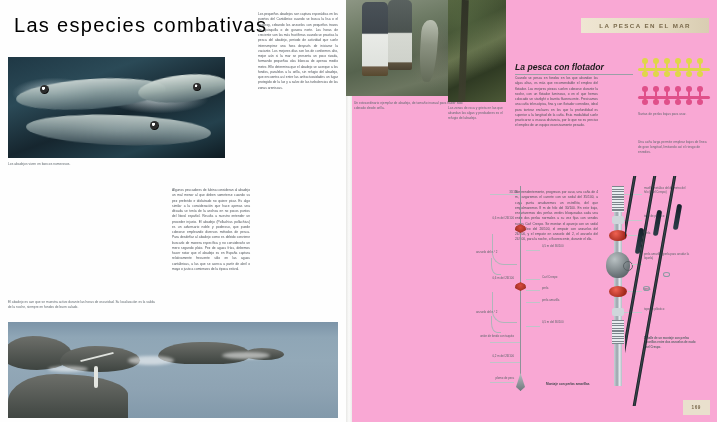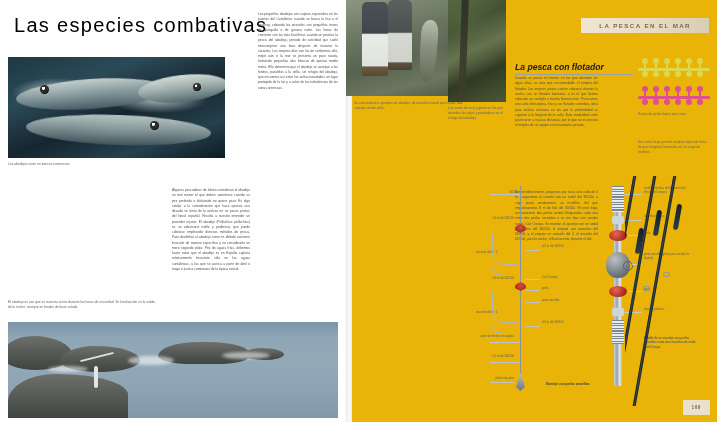--- a/index.html
+++ b/index.html
@@ -17,21 +17,21 @@
   .left-page{
     position:absolute;left:0;top:0;width:346px;height:422px;
     background:#fefefe;
   }
   .spine{
     position:absolute;left:346px;top:0;width:6px;height:422px;
     background:linear-gradient(to right,#e8e8e6,#fbfbfa,#ececea);
   }
   .right-page{
     position:absolute;left:352px;top:0;width:365px;height:422px;
-    background:#eab308;
+    background:#f9a8d4;
   }
 
   
   .chapter-title{
     position:absolute;left:14px;top:14px;
     font-size:20px;letter-spacing:1.3px;
     color:#000000;
     font-family:"Liberation Sans", sans-serif;
     font-weight:400;
   }

